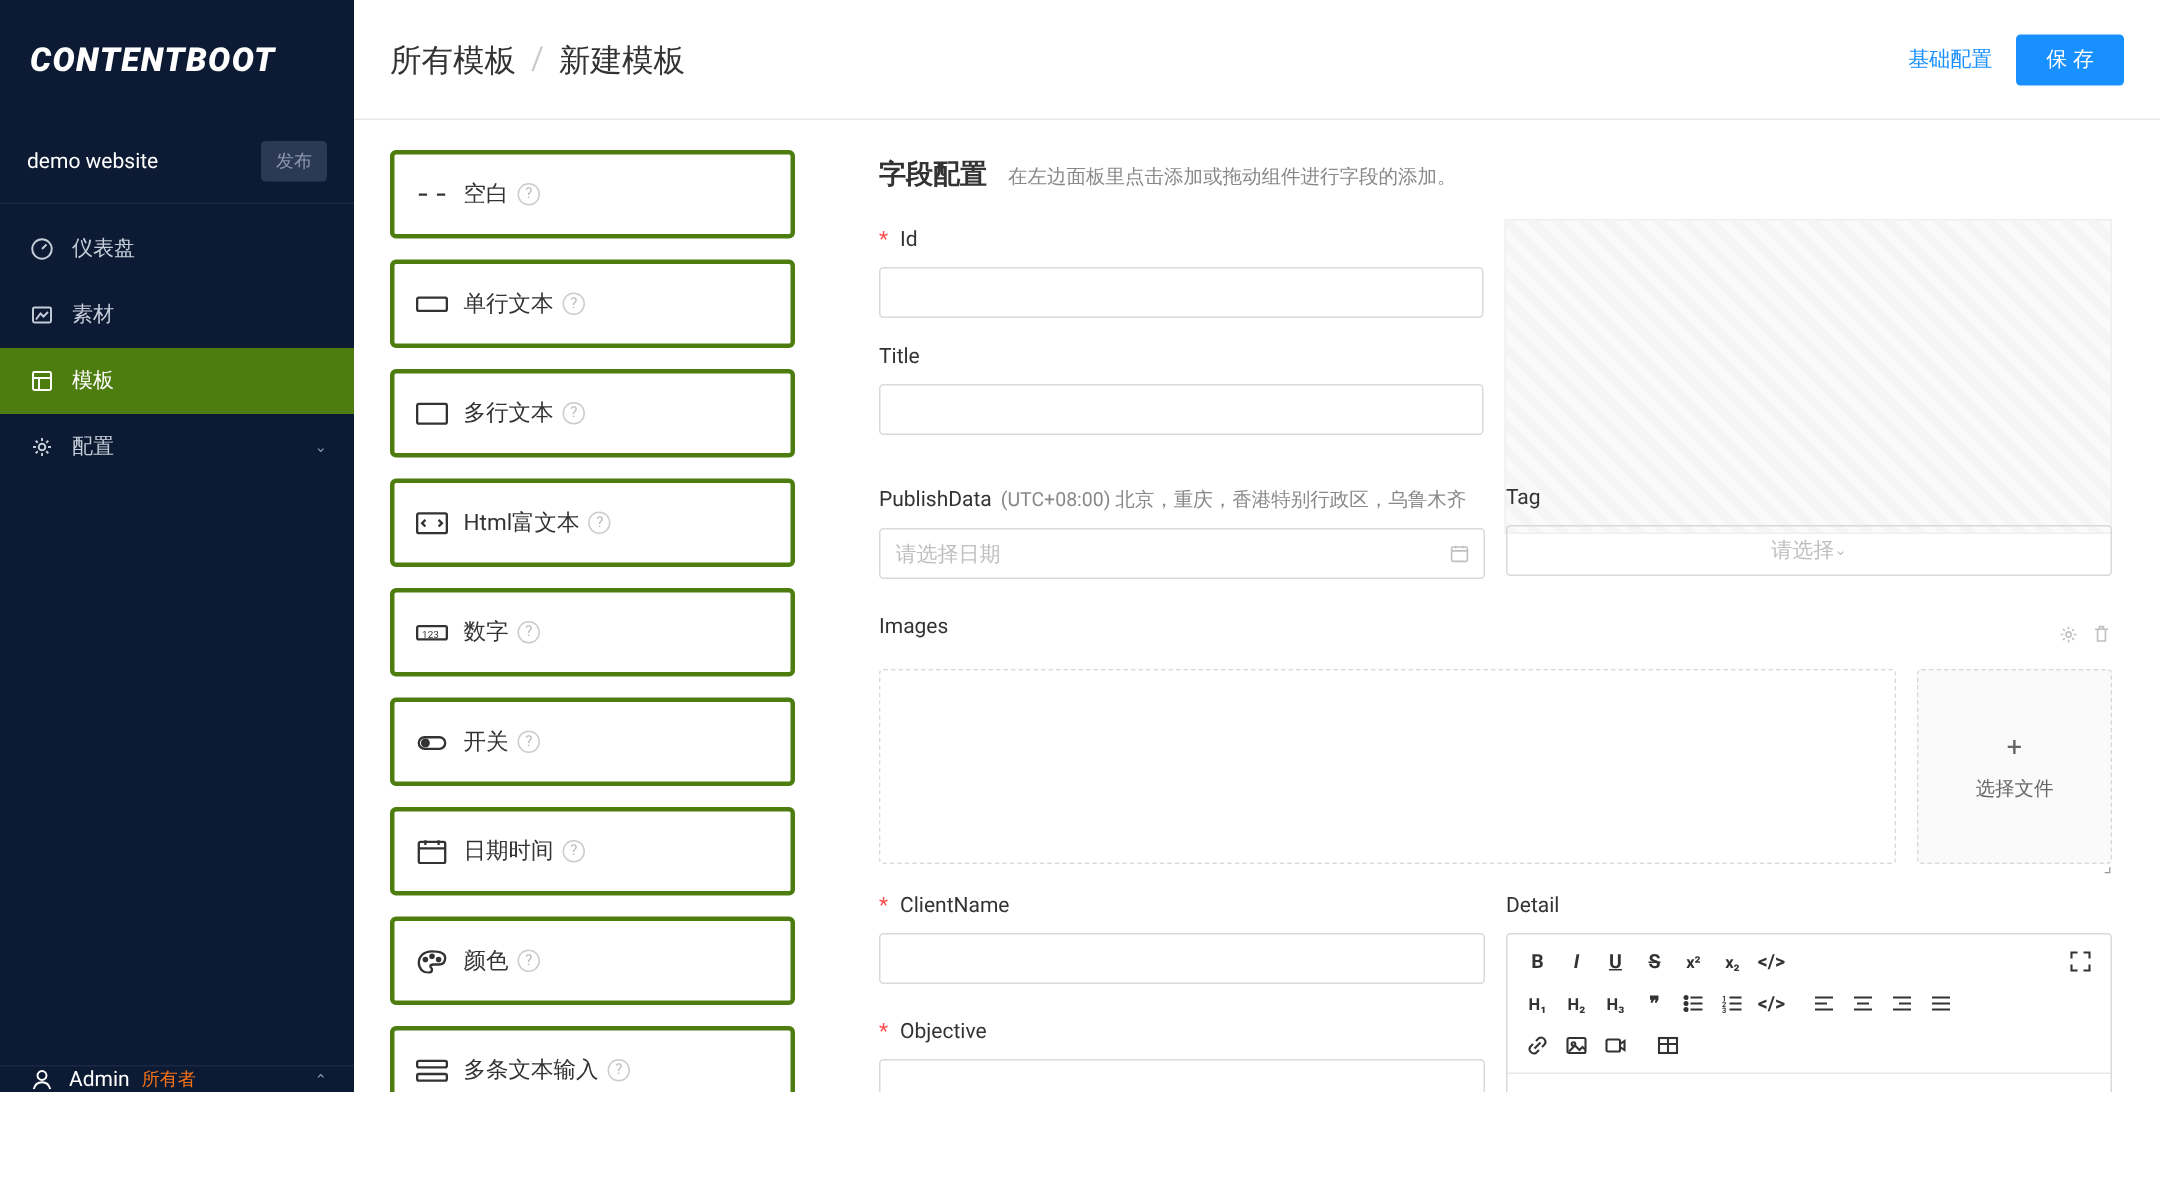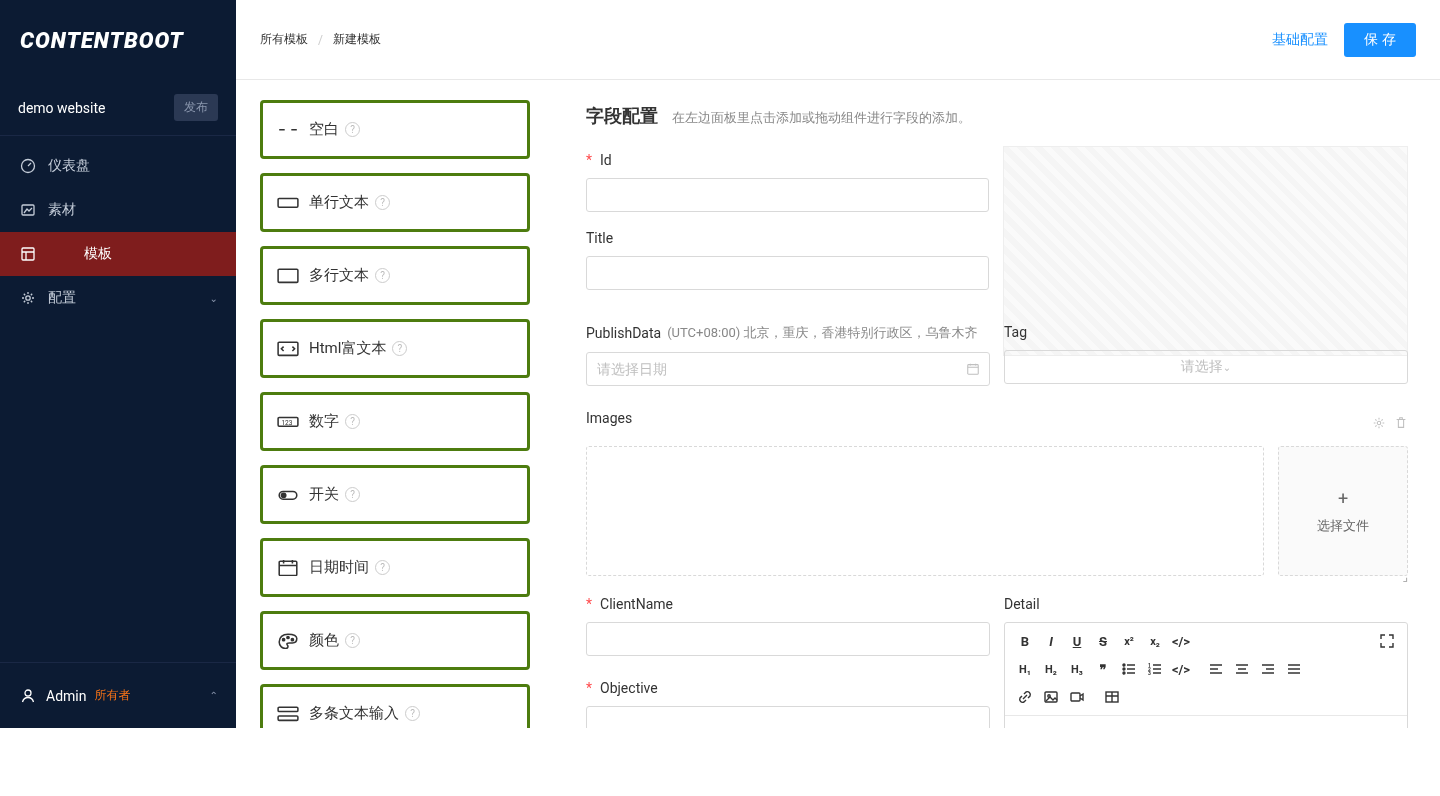--- a/index.html
+++ b/index.html
@@ -7,33 +7,33 @@
 .app { display: flex; height: 728px; width: 1440px; overflow: hidden; }
 
 
 .sidebar { width: 236px; background: #0c1b33; color: #fff; display: flex; flex-direction: column; }
 .logo { height: 80px; display: flex; align-items: center; padding: 0 20px; font-weight: 900; font-size: 22px; letter-spacing: 1px; font-style: italic; }
 .site-row { padding: 14px 18px; display: flex; align-items: center; justify-content: space-between; border-bottom: 1px solid #1a2845; }
 .site-name { font-size: 14px; color: #fff; }
 .publish-btn { background: #2b3954; color: #8a96ad; font-size: 12px; padding: 5px 10px; border-radius: 3px; border: none; cursor: pointer; }
 .nav { flex: 1; padding-top: 8px; }
 .nav-item { display: flex; align-items: center; padding: 13px 20px; cursor: pointer; color: #c5cdd9; font-size: 14px; position: relative; }
-.nav-item.active { background: #7f1d1d; color: #fff; gap: 36px; }
+.nav-item.active { background: #4d7c0f; color: #fff; }
 .nav-item .nav-icon { width: 16px; height: 16px; margin-right: 12px; display: flex; align-items: center; justify-content: center; }
 .nav-item .chev { position: absolute; right: 18px; font-size: 10px; color: #8a96ad; }
-.user-footer { padding: 24px 20px; display: flex; align-items: center; border-top: 1px solid #1a2845; cursor: pointer; position: relative; }
+.user-footer { padding: 0 20px; display: flex; align-items: center; border-top: 1px solid #1a2845; cursor: pointer; position: relative; }
 .user-footer .user-icon { margin-right: 10px; }
 .user-footer .user-name { font-size: 14px; color: #fff; margin-right: 8px; }
 .user-footer .user-role { font-size: 12px; color: #f97316; }
 .user-footer .chev { position: absolute; right: 18px; font-size: 10px; color: #8a96ad; }
 
 
 .main { flex: 1; display: flex; flex-direction: column; }
 .header { height: 80px; border-bottom: 1px solid #e8e8e8; display: flex; align-items: center; padding: 0 24px; justify-content: space-between; }
-.breadcrumb { display: flex; align-items: center; font-size: 12px; }
+.breadcrumb { display: flex; align-items: center; font-size: 21px; }
 .breadcrumb .bc-item { color: #333; font-weight: 500; }
 .breadcrumb .bc-sep { margin: 0 10px; color: #ccc; }
 .header-actions { display: flex; align-items: center; gap: 16px; }
 .link-btn { color: #1890ff; font-size: 14px; cursor: pointer; }
 .primary-btn { background: #1890ff; color: #fff; border: none; padding: 8px 20px; border-radius: 3px; font-size: 14px; cursor: pointer; }
 
 .content { flex: 1; display: flex; overflow: hidden; }
 
 
 .palette { width: 318px; padding: 20px 24px; overflow-y: auto; position: relative; }

